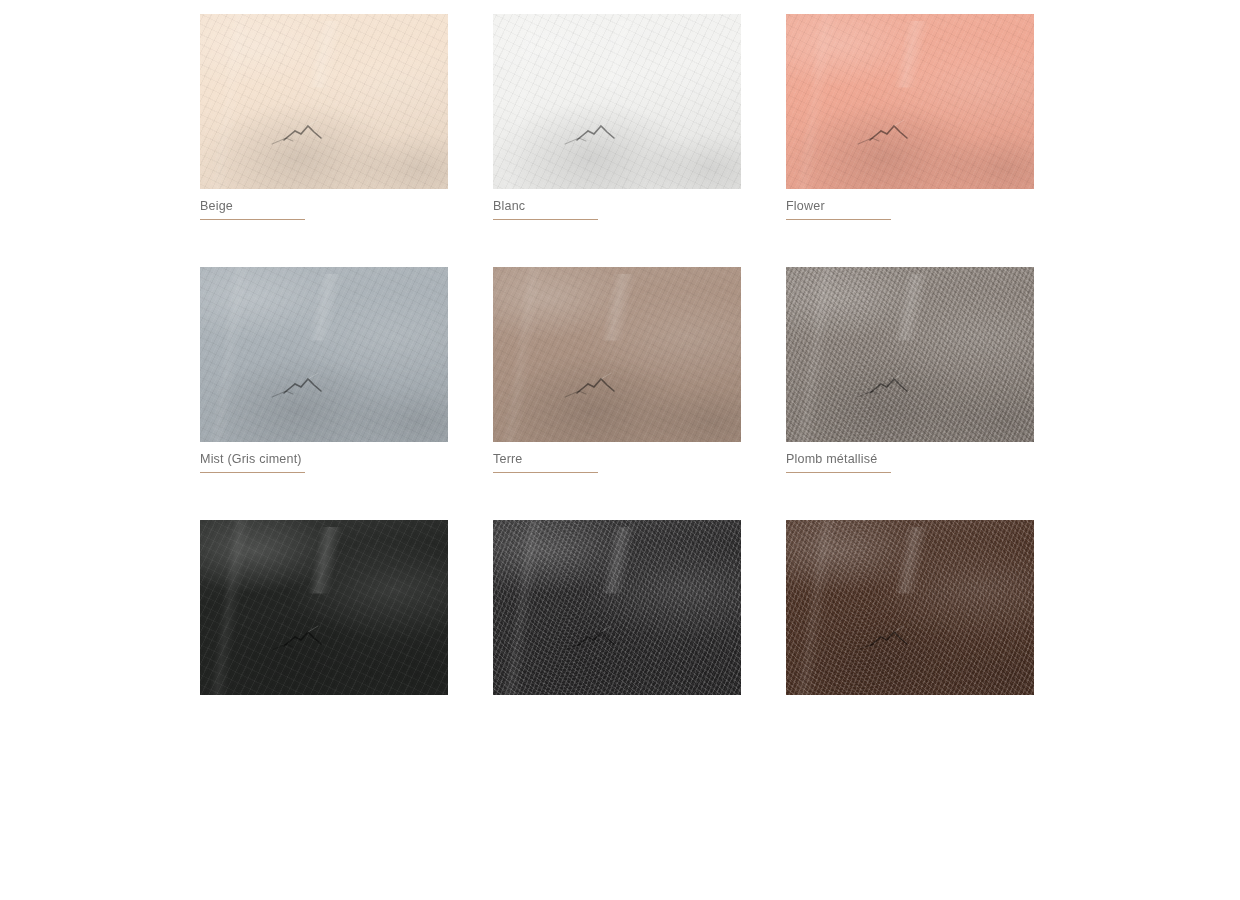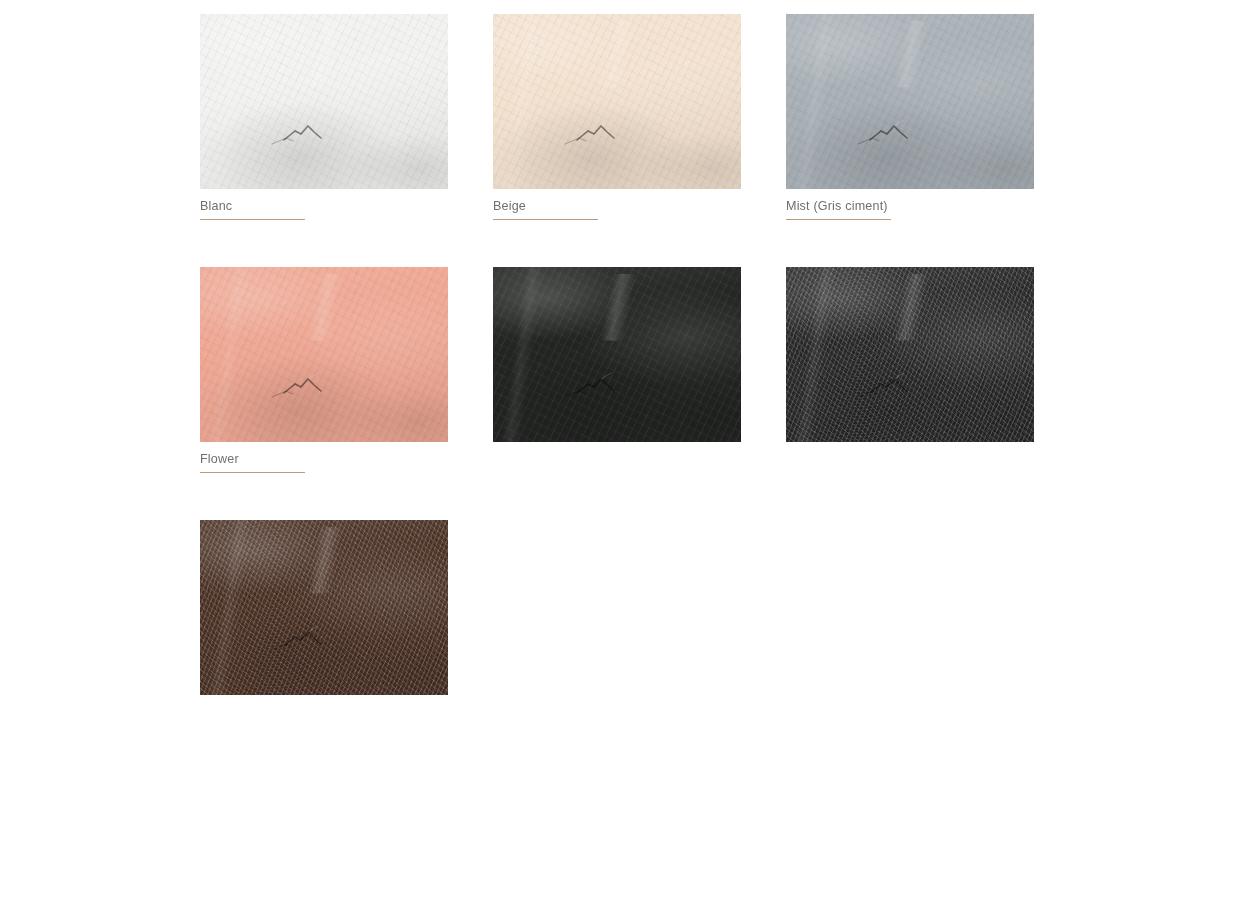--- a/index.html
+++ b/index.html
@@ -162,53 +162,72 @@
     background: #b08968;
     opacity: 0.85;
   }
 </style>
 </head>
 <body style="background: rgb(255, 255, 255);">
 
 <div id="swatch-grid">
   <div class="grid-inner">
   <div class="swatch-cell">
+    <div class="swatch-tile" style="background-color: rgb(244, 226, 208);">
+      <span class="tex-base"></span>
+      <span class="tex-grain"></span>
+      <span class="tex-streak"></span>
+      <span class="tex-crack">
+        <svg viewBox="0 0 248 175" preserveAspectRatio="none" aria-hidden="true">
+          <path d="M84 126 L95 117 L101 120 L108 112 L114 118 L121 124" fill="none" stroke="rgba(0,0,0,0.45)" stroke-width="1.6" stroke-linecap="round"></path>
+          <path d="M72 130 L86 124 L93 127" fill="none" stroke="rgba(0,0,0,0.22)" stroke-width="1.1" stroke-linecap="round"></path>
+          <path d="M108 112 L118 106" fill="none" stroke="rgba(255,255,255,0.18)" stroke-width="1" stroke-linecap="round"></path>
+        </svg>
+      </span>
+    </div>
+    <div class="swatch-label-wrap">
+      <span class="swatch-label" style="color: rgb(111, 111, 111);">Beige</span>
+      <span class="swatch-rule" style="background: rgb(176, 137, 104);"></span>
+    </div>
+  </div>
+
+  <div class="swatch-cell">
     <div class="swatch-tile" style="background-color: rgb(242, 242, 240);">
       <span class="tex-base"></span>
       <span class="tex-grain"></span>
       <span class="tex-streak"></span>
       <span class="tex-crack">
         <svg viewBox="0 0 248 175" preserveAspectRatio="none" aria-hidden="true">
           <path d="M84 126 L95 117 L101 120 L108 112 L114 118 L121 124" fill="none" stroke="rgba(0,0,0,0.45)" stroke-width="1.6" stroke-linecap="round"></path>
           <path d="M72 130 L86 124 L93 127" fill="none" stroke="rgba(0,0,0,0.22)" stroke-width="1.1" stroke-linecap="round"></path>
           <path d="M108 112 L118 106" fill="none" stroke="rgba(255,255,255,0.18)" stroke-width="1" stroke-linecap="round"></path>
         </svg>
       </span>
     </div>
     <div class="swatch-label-wrap">
       <span class="swatch-label" style="color: rgb(111, 111, 111);">Blanc</span>
       <span class="swatch-rule" style="background: rgb(176, 137, 104);"></span>
     </div>
   </div>
 
   <div class="swatch-cell">
-    <div class="swatch-tile" style="background-color: rgb(244, 226, 208);">
-      <span class="tex-base"></span>
-      <span class="tex-grain"></span>
-      <span class="tex-streak"></span>
-      <span class="tex-crack">
-        <svg viewBox="0 0 248 175" preserveAspectRatio="none" aria-hidden="true">
-          <path d="M84 126 L95 117 L101 120 L108 112 L114 118 L121 124" fill="none" stroke="rgba(0,0,0,0.45)" stroke-width="1.6" stroke-linecap="round"></path>
-          <path d="M72 130 L86 124 L93 127" fill="none" stroke="rgba(0,0,0,0.22)" stroke-width="1.1" stroke-linecap="round"></path>
-          <path d="M108 112 L118 106" fill="none" stroke="rgba(255,255,255,0.18)" stroke-width="1" stroke-linecap="round"></path>
-        </svg>
-      </span>
-    </div>
-    <div class="swatch-label-wrap">
-      <span class="swatch-label" style="color: rgb(111, 111, 111);">Beige</span>
+    <div class="swatch-tile" style="background-color: rgb(239, 168, 148);">
+      <span class="tex-base"></span>
+      <span class="tex-grain"></span>
+      <span class="tex-streak"></span>
+      <span class="tex-crack">
+        <svg viewBox="0 0 248 175" preserveAspectRatio="none" aria-hidden="true">
+          <path d="M84 126 L95 117 L101 120 L108 112 L114 118 L121 124" fill="none" stroke="rgba(0,0,0,0.45)" stroke-width="1.6" stroke-linecap="round"></path>
+          <path d="M72 130 L86 124 L93 127" fill="none" stroke="rgba(0,0,0,0.22)" stroke-width="1.1" stroke-linecap="round"></path>
+          <path d="M108 112 L118 106" fill="none" stroke="rgba(255,255,255,0.18)" stroke-width="1" stroke-linecap="round"></path>
+        </svg>
+      </span>
+    </div>
+    <div class="swatch-label-wrap">
+      <span class="swatch-label" style="color: rgb(111, 111, 111);">Flower</span>
       <span class="swatch-rule" style="background: rgb(176, 137, 104);"></span>
     </div>
   </div>
 
   <div class="swatch-cell">
     <div class="swatch-tile" style="background-color: rgb(169, 177, 183);">
       <span class="tex-base"></span>
       <span class="tex-grain"></span>
       <span class="tex-streak"></span>
       <span class="tex-crack">
@@ -218,42 +237,59 @@
           <path d="M108 112 L118 106" fill="none" stroke="rgba(255,255,255,0.18)" stroke-width="1" stroke-linecap="round"></path>
         </svg>
       </span>
     </div>
     <div class="swatch-label-wrap">
       <span class="swatch-label" style="color: rgb(111, 111, 111);">Mist (Gris ciment)</span>
       <span class="swatch-rule" style="background: rgb(176, 137, 104);"></span>
     </div>
   </div>
 
-  <div class="swatch-cell">
-    <div class="swatch-tile" style="background-color: rgb(239, 168, 148);">
-      <span class="tex-base"></span>
-      <span class="tex-grain"></span>
-      <span class="tex-streak"></span>
-      <span class="tex-crack">
-        <svg viewBox="0 0 248 175" preserveAspectRatio="none" aria-hidden="true">
-          <path d="M84 126 L95 117 L101 120 L108 112 L114 118 L121 124" fill="none" stroke="rgba(0,0,0,0.45)" stroke-width="1.6" stroke-linecap="round"></path>
-          <path d="M72 130 L86 124 L93 127" fill="none" stroke="rgba(0,0,0,0.22)" stroke-width="1.1" stroke-linecap="round"></path>
-          <path d="M108 112 L118 106" fill="none" stroke="rgba(255,255,255,0.18)" stroke-width="1" stroke-linecap="round"></path>
-        </svg>
-      </span>
-    </div>
-    <div class="swatch-label-wrap">
-      <span class="swatch-label" style="color: rgb(111, 111, 111);">Flower</span>
-      <span class="swatch-rule" style="background: rgb(176, 137, 104);"></span>
-    </div>
-  </div>
-
-
-
-
+
+  <div class="swatch-cell">
+    <div class="swatch-tile" style="background-color: rgb(171, 146, 130);">
+      <span class="tex-base"></span>
+      <span class="tex-grain"></span>
+      <span class="tex-streak"></span>
+      <span class="tex-crack">
+        <svg viewBox="0 0 248 175" preserveAspectRatio="none" aria-hidden="true">
+          <path d="M84 126 L95 117 L101 120 L108 112 L114 118 L121 124" fill="none" stroke="rgba(0,0,0,0.45)" stroke-width="1.6" stroke-linecap="round"></path>
+          <path d="M72 130 L86 124 L93 127" fill="none" stroke="rgba(0,0,0,0.22)" stroke-width="1.1" stroke-linecap="round"></path>
+          <path d="M108 112 L118 106" fill="none" stroke="rgba(255,255,255,0.18)" stroke-width="1" stroke-linecap="round"></path>
+        </svg>
+      </span>
+    </div>
+    <div class="swatch-label-wrap">
+      <span class="swatch-label" style="color: rgb(111, 111, 111);">Terre</span>
+      <span class="swatch-rule" style="background: rgb(176, 137, 104);"></span>
+    </div>
+  </div>
+
+
+  <div class="swatch-cell">
+    <div class="swatch-tile metallic" style="background-color: rgb(138, 129, 122);">
+      <span class="tex-base"></span>
+      <span class="tex-grain"></span>
+      <span class="tex-streak"></span>
+      <span class="tex-crack">
+        <svg viewBox="0 0 248 175" preserveAspectRatio="none" aria-hidden="true">
+          <path d="M84 126 L95 117 L101 120 L108 112 L114 118 L121 124" fill="none" stroke="rgba(0,0,0,0.45)" stroke-width="1.6" stroke-linecap="round"></path>
+          <path d="M72 130 L86 124 L93 127" fill="none" stroke="rgba(0,0,0,0.22)" stroke-width="1.1" stroke-linecap="round"></path>
+          <path d="M108 112 L118 106" fill="none" stroke="rgba(255,255,255,0.18)" stroke-width="1" stroke-linecap="round"></path>
+        </svg>
+      </span>
+    </div>
+    <div class="swatch-label-wrap">
+      <span class="swatch-label" style="color: rgb(111, 111, 111);">Plomb métallisé</span>
+      <span class="swatch-rule" style="background: rgb(176, 137, 104);"></span>
+    </div>
+  </div>
 
 
   <div class="swatch-cell">
     <div class="swatch-tile" style="background-color: rgb(35, 37, 35);">
       <span class="tex-base"></span>
       <span class="tex-grain"></span>
       <span class="tex-streak"></span>
       <span class="tex-crack">
         <svg viewBox="0 0 248 175" preserveAspectRatio="none" aria-hidden="true">
           <path d="M84 126 L95 117 L101 120 L108 112 L114 118 L121 124" fill="none" stroke="rgba(0,0,0,0.45)" stroke-width="1.6" stroke-linecap="round"></path>

